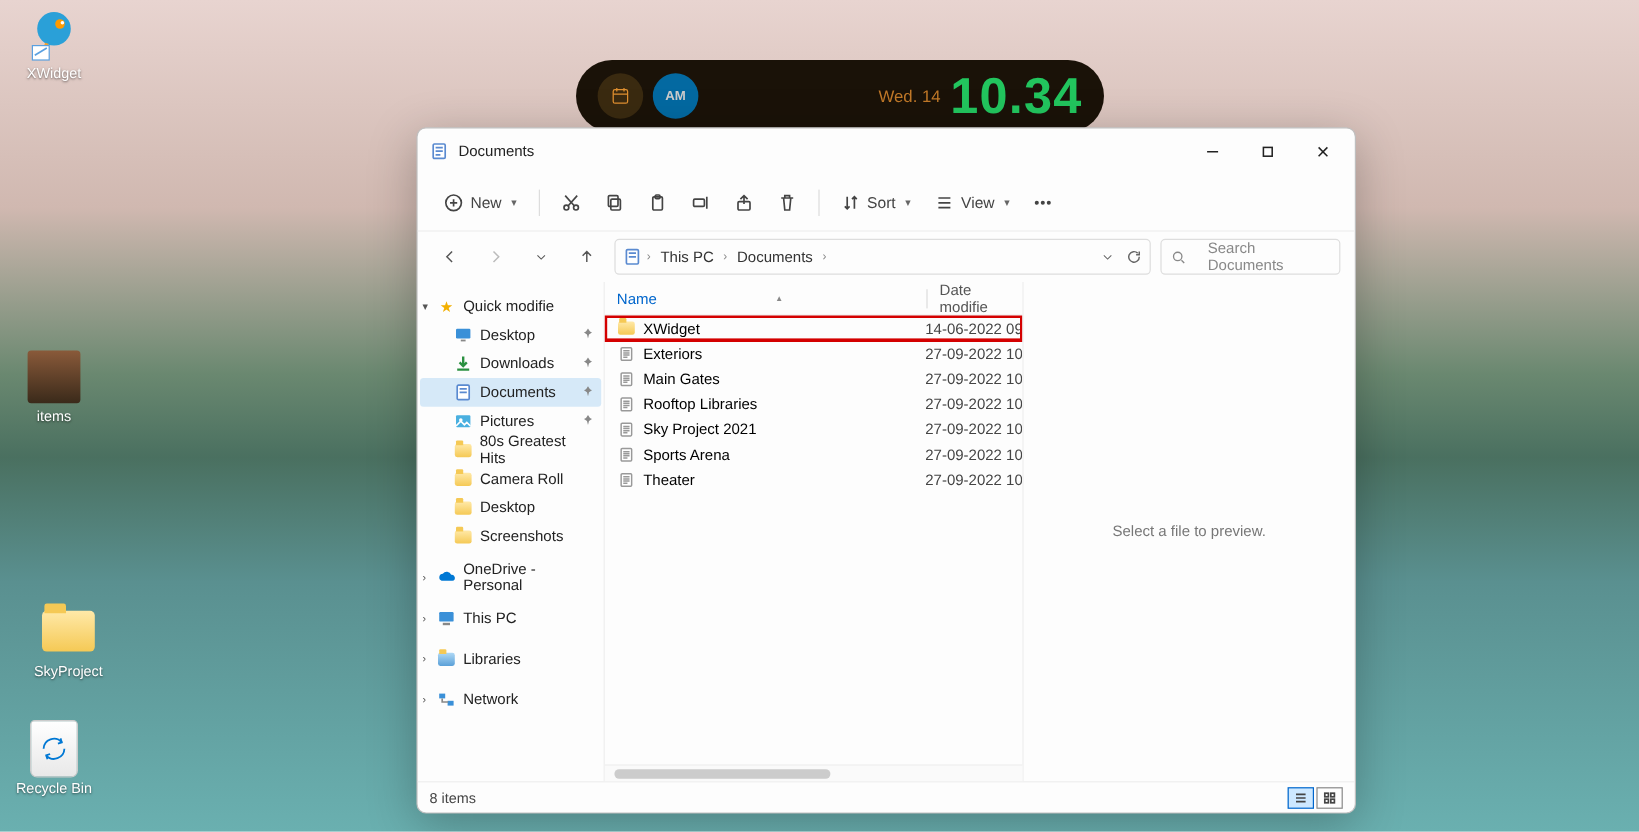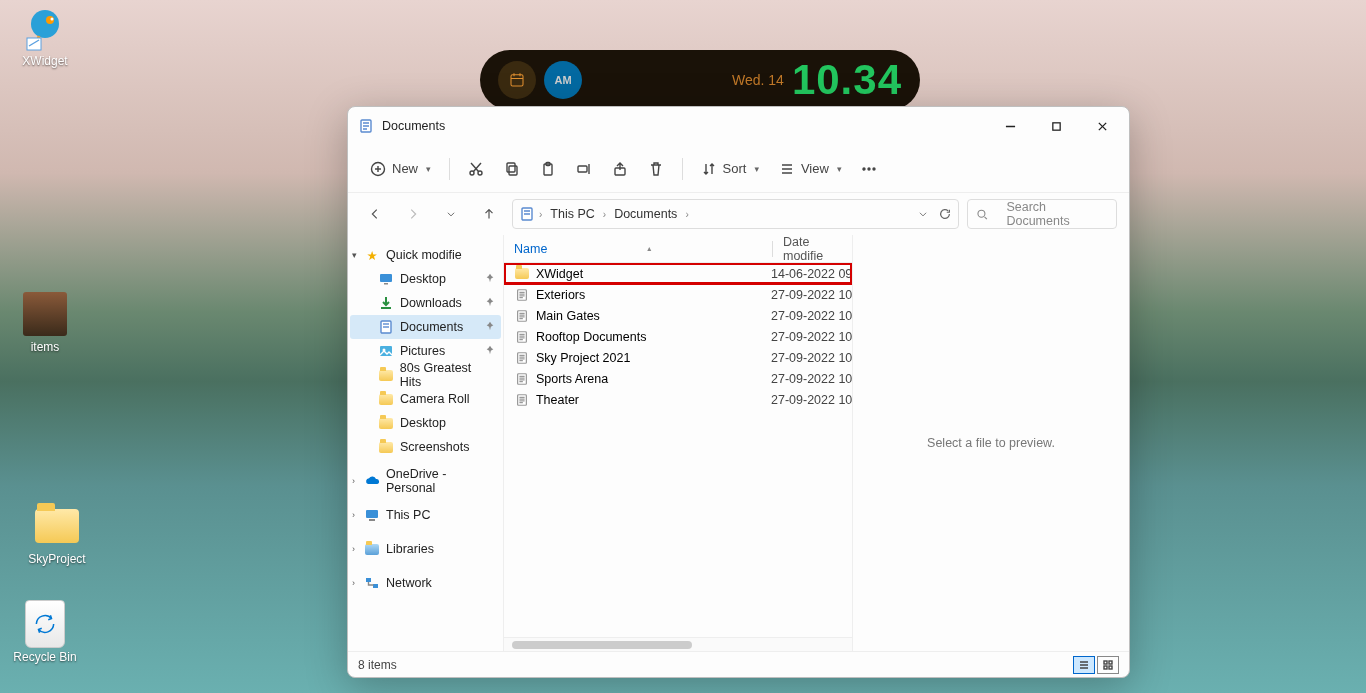--- a/index.html
+++ b/index.html
@@ -476,21 +476,21 @@
             <div class="row">
               <span class="ic">
                 <svg viewBox="0 0 16 16" width="14" height="14">
                   <rect x="3" y="2" width="10" height="12" rx="1" fill="#fff" stroke="#999"></rect>
                   <line x1="5" y1="5" x2="11" y2="5" stroke="#999"></line>
                   <line x1="5" y1="7" x2="11" y2="7" stroke="#999"></line>
                   <line x1="5" y1="9" x2="11" y2="9" stroke="#999"></line>
                   <line x1="5" y1="11" x2="9" y2="11" stroke="#999"></line>
                 </svg>
               </span>
-              <span class="nm">Rooftop Documents</span>
+              <span class="nm">Rooftop Libraries</span>
               <span class="dt">27-09-2022 10</span>
             </div>
             <div class="row">
               <span class="ic">
                 <svg viewBox="0 0 16 16" width="14" height="14">
                   <rect x="3" y="2" width="10" height="12" rx="1" fill="#fff" stroke="#999"></rect>
                   <line x1="5" y1="5" x2="11" y2="5" stroke="#999"></line>
                   <line x1="5" y1="7" x2="11" y2="7" stroke="#999"></line>
                   <line x1="5" y1="9" x2="11" y2="9" stroke="#999"></line>
                   <line x1="5" y1="11" x2="9" y2="11" stroke="#999"></line>

